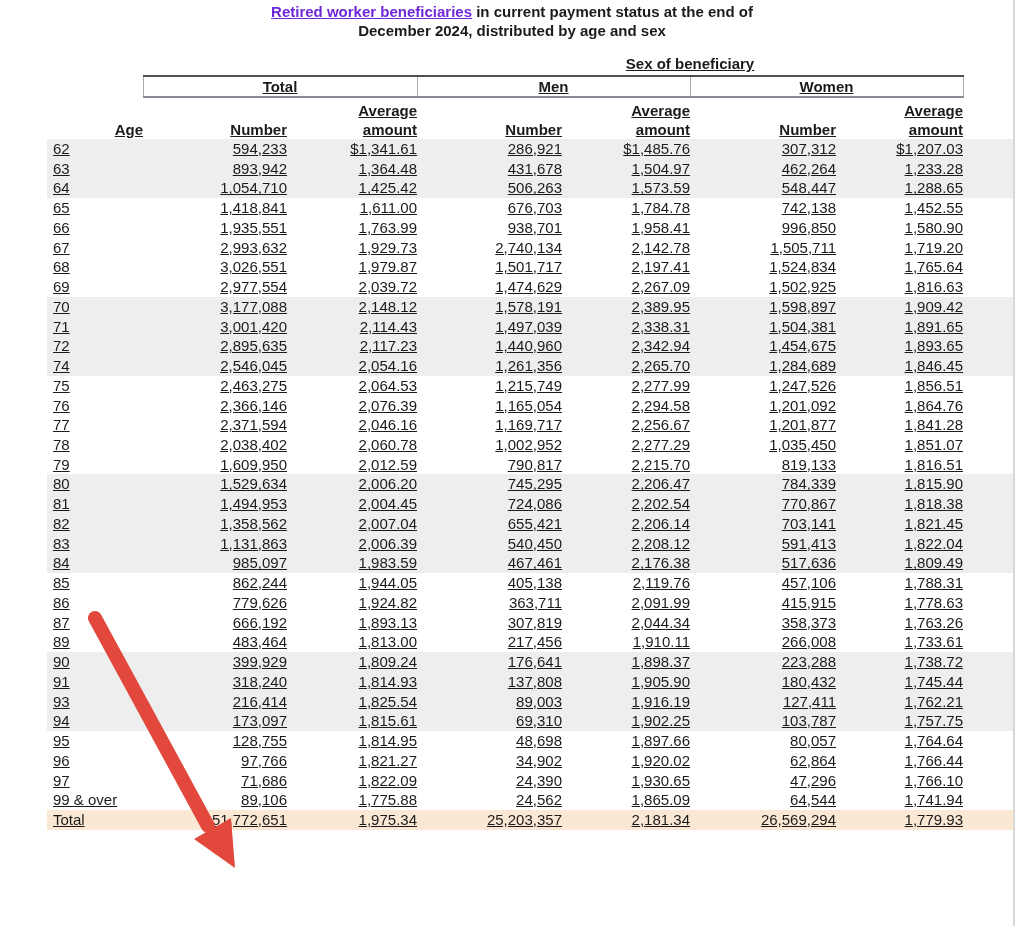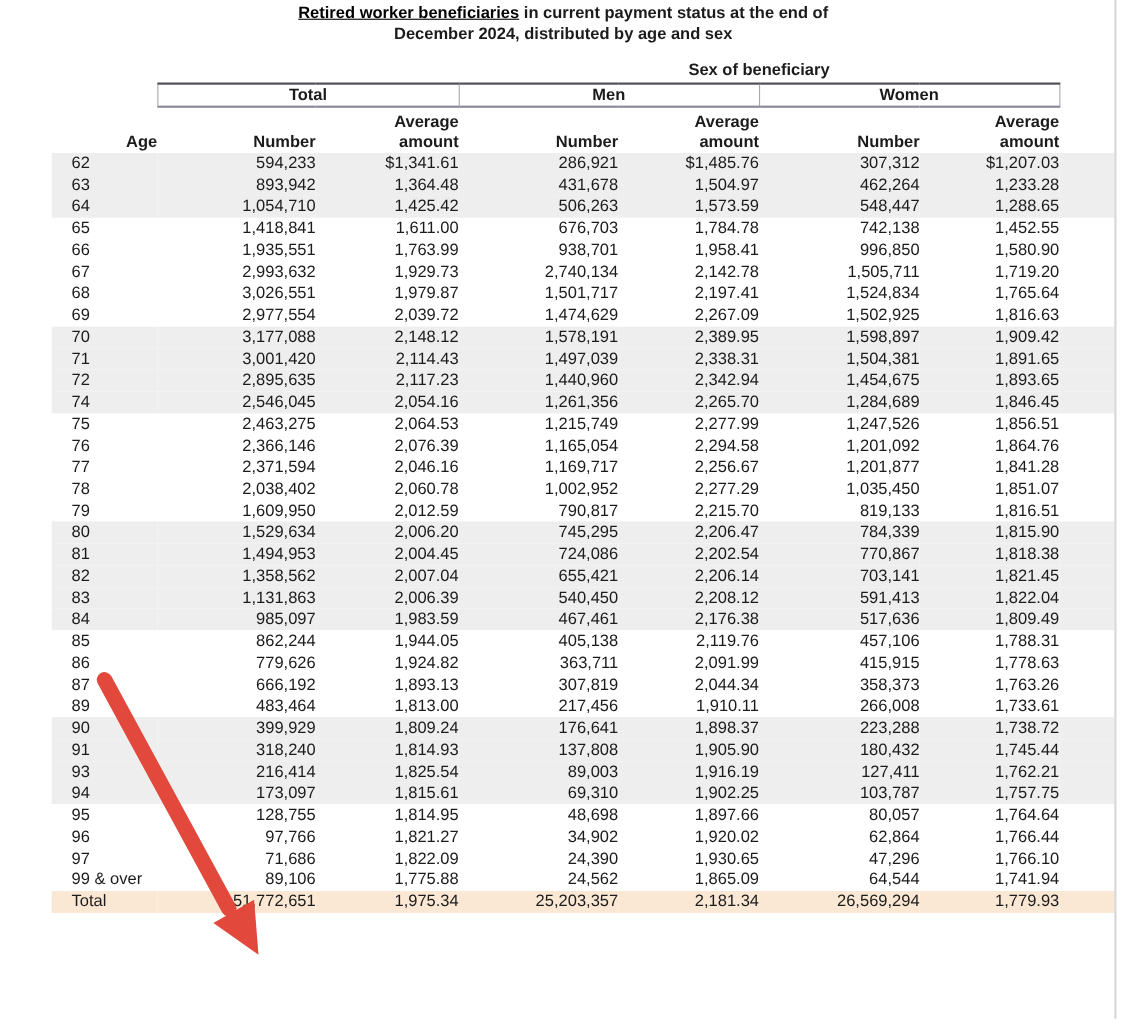--- a/index.html
+++ b/index.html
@@ -4,24 +4,25 @@
 <style>
   html,body{margin:0;padding:0;}
   body{
     width:1024px;height:926px;overflow:hidden;background:#ffffff;
     font-family:"Liberation Sans","DejaVu Sans",sans-serif;
     color:#1b1b1b;position:relative;
   }
   .page-edge{position:absolute;top:0;right:9px;width:2px;height:926px;background:#d8d8d8;}
   .title-block{position:absolute;top:2px;left:0;width:1024px;text-align:center;
     font-size:15px;font-weight:bold;line-height:19px;}
-  .title-link{color:#000000;text-decoration:underline;cursor:pointer;}
+  .title-link{color:#6d28d9;text-decoration:underline;cursor:pointer;}
   table.data{
     position:absolute;left:47px;top:55px;border-collapse:collapse;table-layout:fixed;
     font-size:15px;
+    text-decoration:underline;
   }
   col.c-age{width:96px;}
   col.c-tnum{width:144px;}
   col.c-tavg{width:130px;}
   col.c-mnum{width:145px;}
   col.c-mavg{width:128px;}
   col.c-wnum{width:146px;}
   col.c-wavg{width:127px;}
   col.c-pad{width:50px;}
   th,td{padding:0;font-weight:normal;}
@@ -30,21 +31,21 @@
     height:19px;font-weight:bold;text-align:center;vertical-align:middle;line-height:19px;
   }
   tr.box-row th.box{
     border-left:1px solid #a8a8b0;border-right:1px solid #a8a8b0;
     border-top:2px solid #4f4f56;border-bottom:2px solid #8b8b98;
   }
   tr.label-row th{height:41px;vertical-align:bottom;text-align:right;
     font-weight:bold;white-space:pre-line;line-height:19px;margin-top:44px;}
   tr.label-row th.age-h{text-align:right;padding-left:6px;}
   tbody td{height:19.74px;line-height:19.74px;text-align:right;white-space:nowrap;}
-  tbody td.age-c{text-align:left;padding-left:18px;}
+  tbody td.age-c{text-align:left;padding-left:6px;}
   tr.shade-gray td{background:#eeeeee;}
   tr.shade-white td{background:#ffffff;}
   tr.shade-peach td{background:#fbe8d4;}
   .arrow-layer{position:absolute;left:0;top:0;width:1024px;height:926px;pointer-events:none;}
 </style>
 </head>
 <body>
 
 <div class="title-block">
   <div><span class="title-link">Retired worker beneficiaries</span><span> in current payment status at the end of</span></div>

